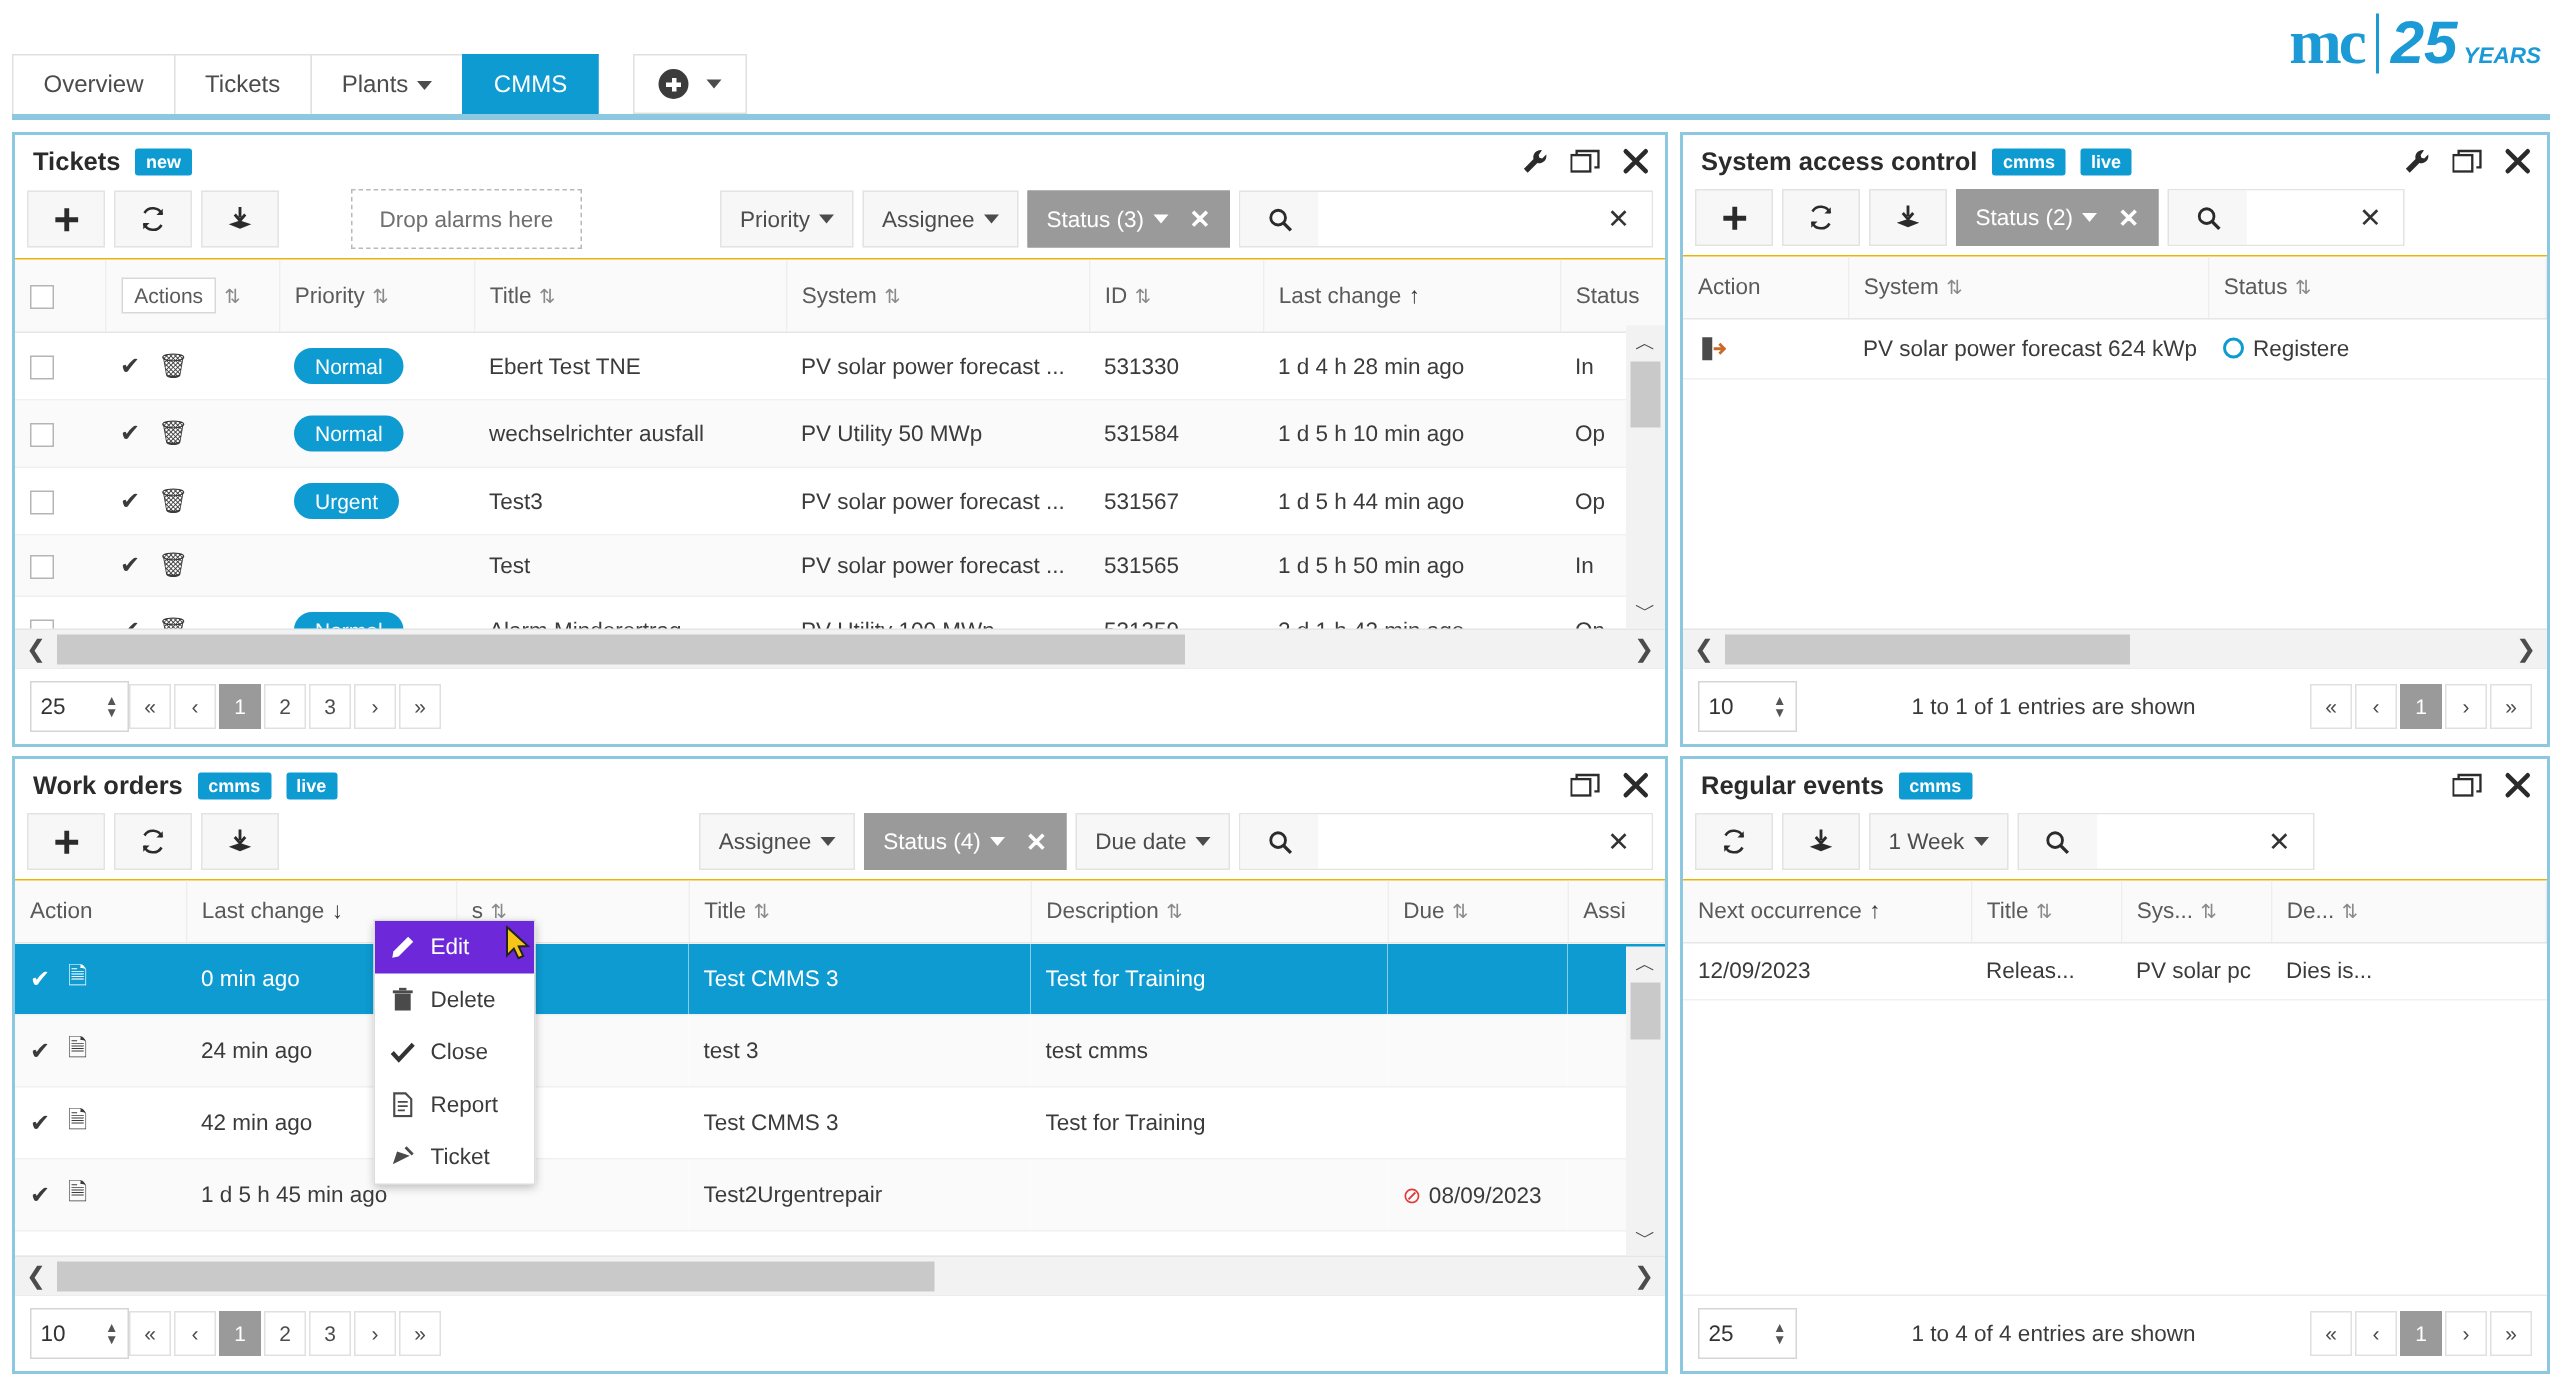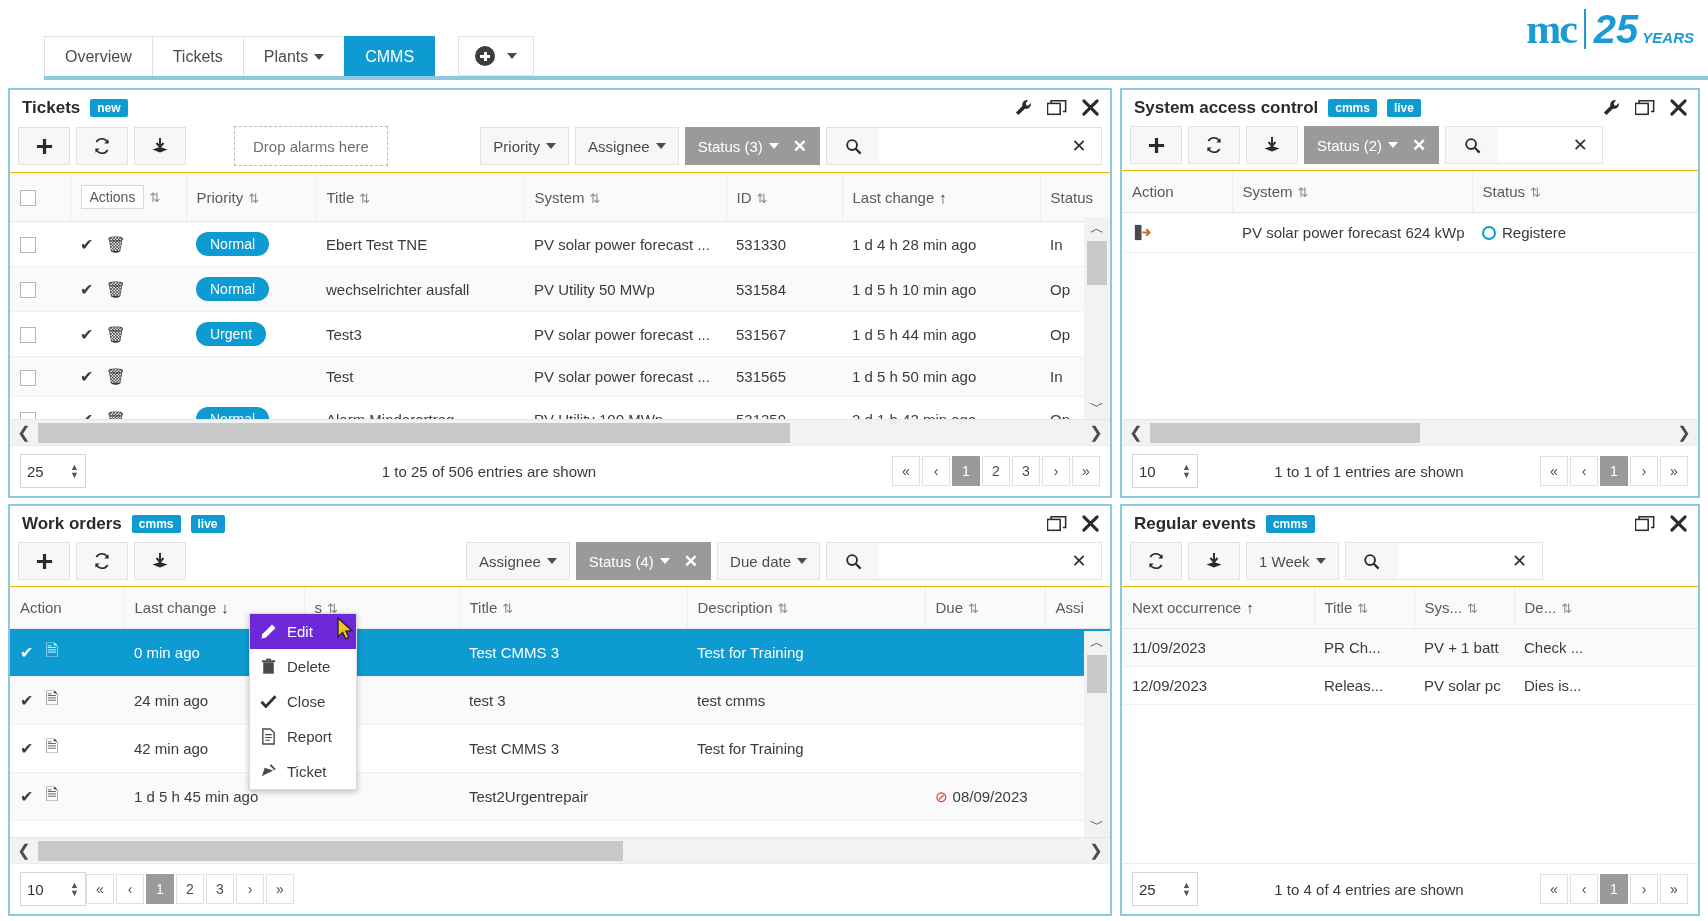--- a/index.html
+++ b/index.html
@@ -8,21 +8,21 @@
     width: 1708px; height: 921px;
     background: #ffffff;
     font-family: "Liberation Sans", sans-serif;
     font-size: 15px;
     color: #333;
     overflow: hidden;
   }
   .app { position: relative; width: 1708px; height: 921px; }
 
   
-  .topbar { height: 80px; position: relative; margin-left: 36px; }
+  .topbar { height: 80px; position: relative; }
   .logo {
     position: absolute; right: 14px; top: 8px;
     display: flex; align-items: center; gap: 8px;
     color: #1b9ad6;
   }
   .logo-mc {
     font-family: "Liberation Serif", serif;
     font-weight: 700; font-size: 42px; line-height: 42px;
     letter-spacing: -2px;
     color: #1b9ad6;
@@ -406,21 +406,20 @@
       </div>
 
       <div class="pfooter">
         <div class="numbox">
             <span>25</span>
             <span class="spin">
               <span>▲</span>
               <span>▼</span>
             </span>
           </div>
-        <div class="entries">1 to 25 of 506 entries are shown</div>
         <div class="pager">
           <span>«</span>
           <span>‹</span>
           <span class="cur">1</span>
           <span>2</span>
           <span>3</span>
           <span>›</span>
           <span>»</span>
         </div>
       </div>
@@ -791,26 +790,20 @@
             </colgroup>
           <thead>
             <tr>
               <th><span>Next occurrence</span><span class="sortarr act">↑</span></th>
               <th><span>Title</span><span class="sortarr">⇅</span></th>
               <th><span>Sys...</span><span class="sortarr">⇅</span></th>
               <th><span>De...</span><span class="sortarr">⇅</span></th>
             </tr>
           </thead>
           <tbody>
-            <tr class="alt">
-              <td>11/09/2023</td>
-              <td>PR Ch...</td>
-              <td>PV + 1 batt</td>
-              <td>Check ...</td>
-            </tr>
             <tr>
               <td>12/09/2023</td>
               <td>Releas...</td>
               <td>PV solar pc</td>
               <td>Dies is...</td>
             </tr>
           </tbody>
         </table>
       </div>
 

